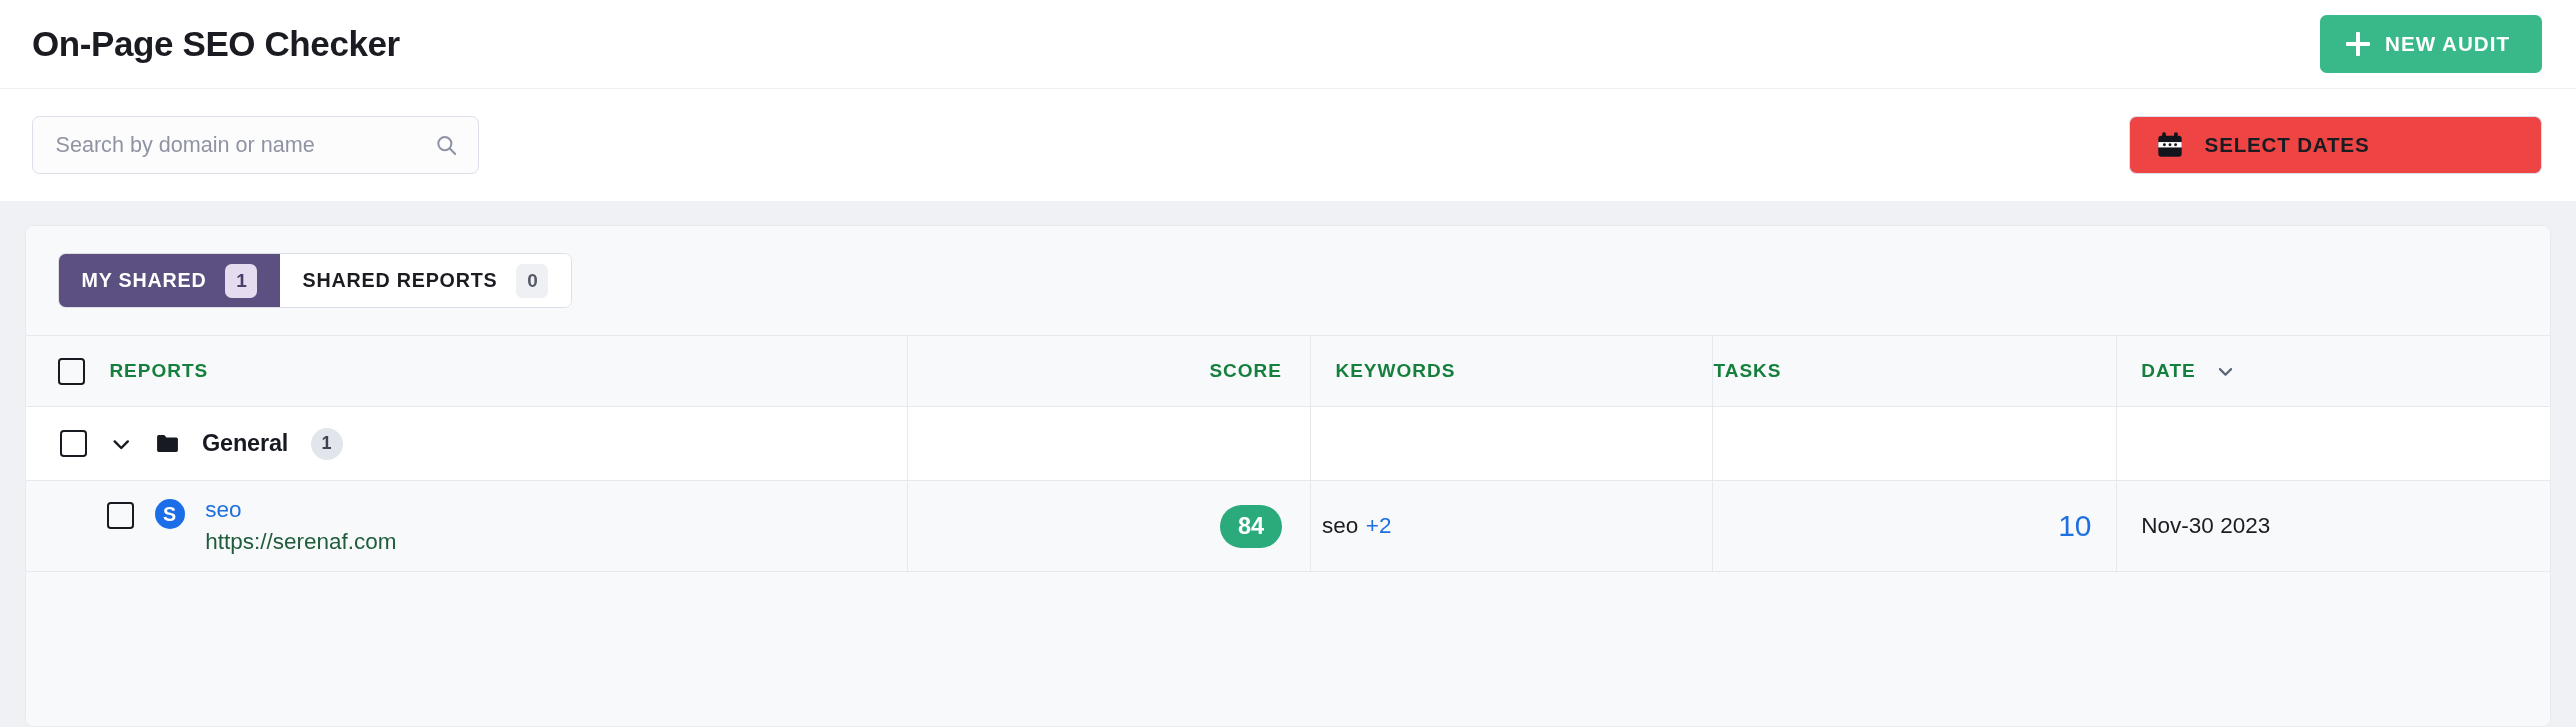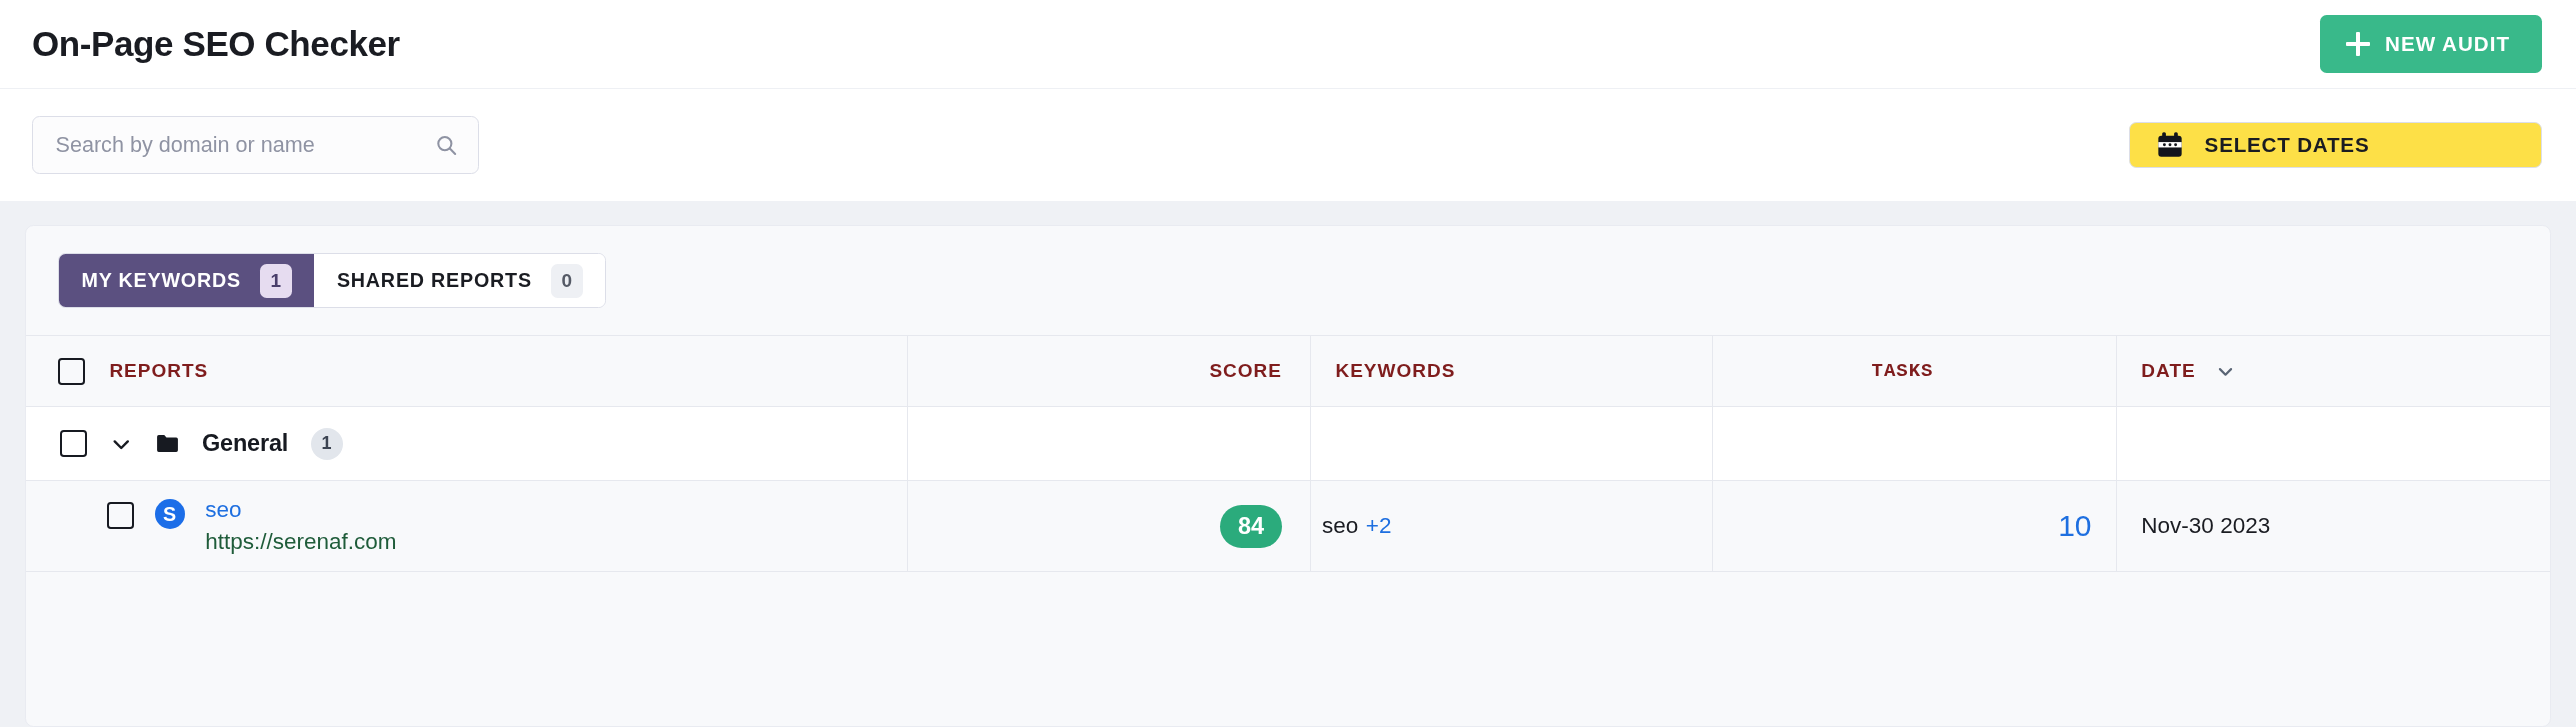--- a/index.html
+++ b/index.html
@@ -92,26 +92,26 @@
     right: 20.6px; top: 50%;
     transform: translateY(-50%);
     width: 22.5px; height: 22.5px;
     color: #8f93a3;
   }
   .toolbar-spacer { flex: 1; }
   .select-dates-btn {
     display: flex;
     align-items: center;
     gap: 20.6px;
-    height: 46px;
+    height: 58px;
     padding: 0 26px;
     width: 413px;
     border: 1.9px solid #dcdee8;
     border-radius: 7.5px;
-    background: #fde047;
+    background: #ef4444;
     cursor: pointer;
     font-family: "Liberation Sans", sans-serif;
   }
   .select-dates-btn .label {
     font-size: 20.6px;
     font-weight: 600;
     letter-spacing: 0.8px;
     color: #1a1c22;
   }
   .calendar-icon { width: 28px; height: 28px; flex: 0 0 28px; color: #13151c; }
@@ -178,34 +178,34 @@
     border-bottom: 0.9px solid #e6e8ee;
     vertical-align: middle;
   }
   .rtable th + th, .rtable td + td { border-left: 0.9px solid #e6e8ee; }
   .rtable thead th {
     height: 71px;
     background: #f8f9fb;
     font-size: 19px;
     font-weight: 600;
     letter-spacing: 1px;
-    color: #7f1d1d;
+    color: #15803d;
     text-transform: uppercase;
   }
   .col-reports { width: 880px; }
   .col-score   { width: 403px; }
   .col-keywords{ width: 402px; }
   .col-tasks   { width: 403px; }
   .col-date    { width: 433px; }
 
   .th-reports { text-align: left; padding-left: 32px; }
   .th-reports-inner { display: flex; align-items: center; gap: 24.4px; }
   .th-score   { text-align: right; padding-right: 28px; }
   .th-keywords{ text-align: left;  padding-left: 24.4px; }
-  .th-tasks   { text-align: center; padding-right: 24.4px; font-family: Liberation Mono, monospace; }
+  .th-tasks   { text-align: left; padding-right: 24.4px; }
   .th-date    { text-align: left;  padding-left: 24.4px; }
   .th-date-inner { display: flex; align-items: center; gap: 20.6px; }
 
   .checkbox {
     width: 27px; height: 27px;
     flex: 0 0 27px;
     border: 2.8px solid #171a21;
     border-radius: 3.8px;
     background: transparent;
     cursor: pointer;
@@ -323,21 +323,21 @@
     <span class="label">SELECT DATES</span>
   </button>
 </div>
 
 <div class="page-body">
   <div class="card">
 
     <div class="tabs-row">
       <div class="tabs">
         <button class="tab active">
-          <span>MY KEYWORDS</span>
+          <span>MY SHARED</span>
           <span class="tab-badge">1</span>
         </button>
         <button class="tab">
           <span>SHARED REPORTS</span>
           <span class="tab-badge">0</span>
         </button>
       </div>
     </div>
 
     <table class="rtable">

